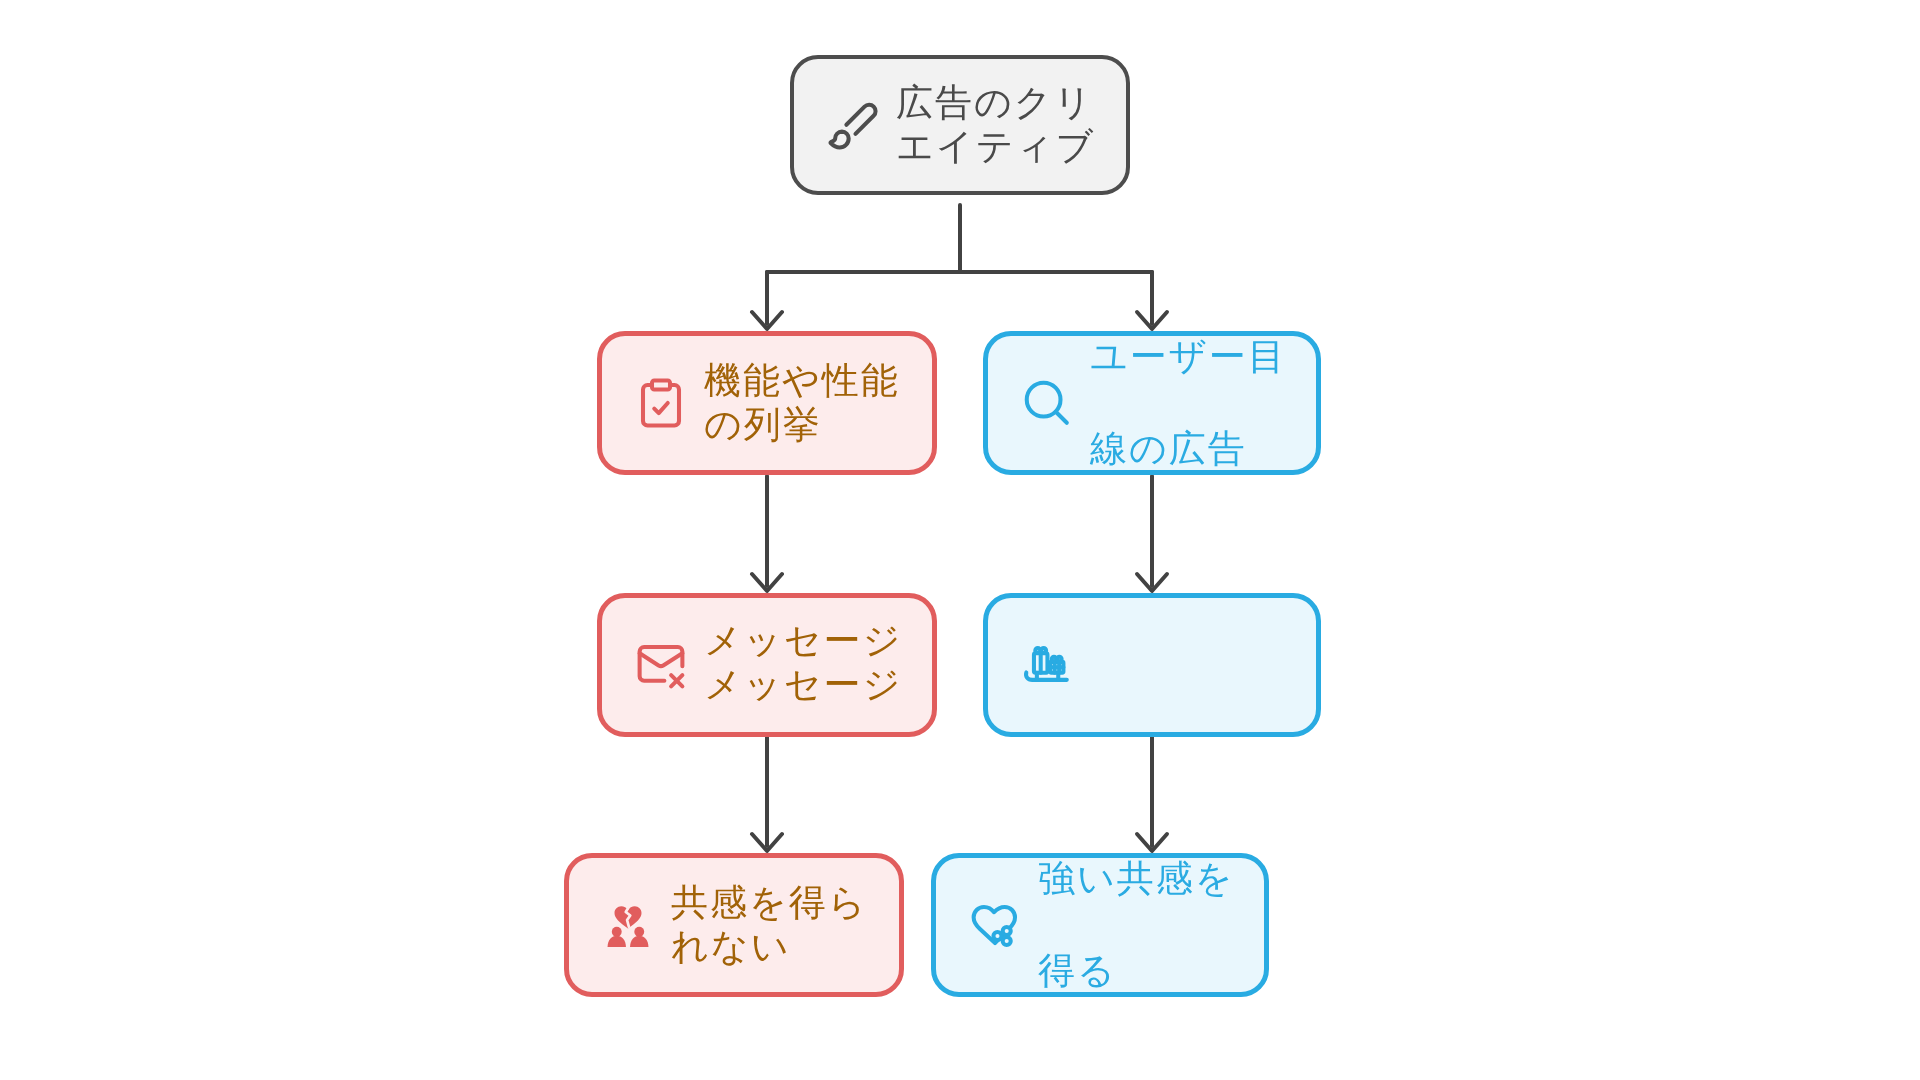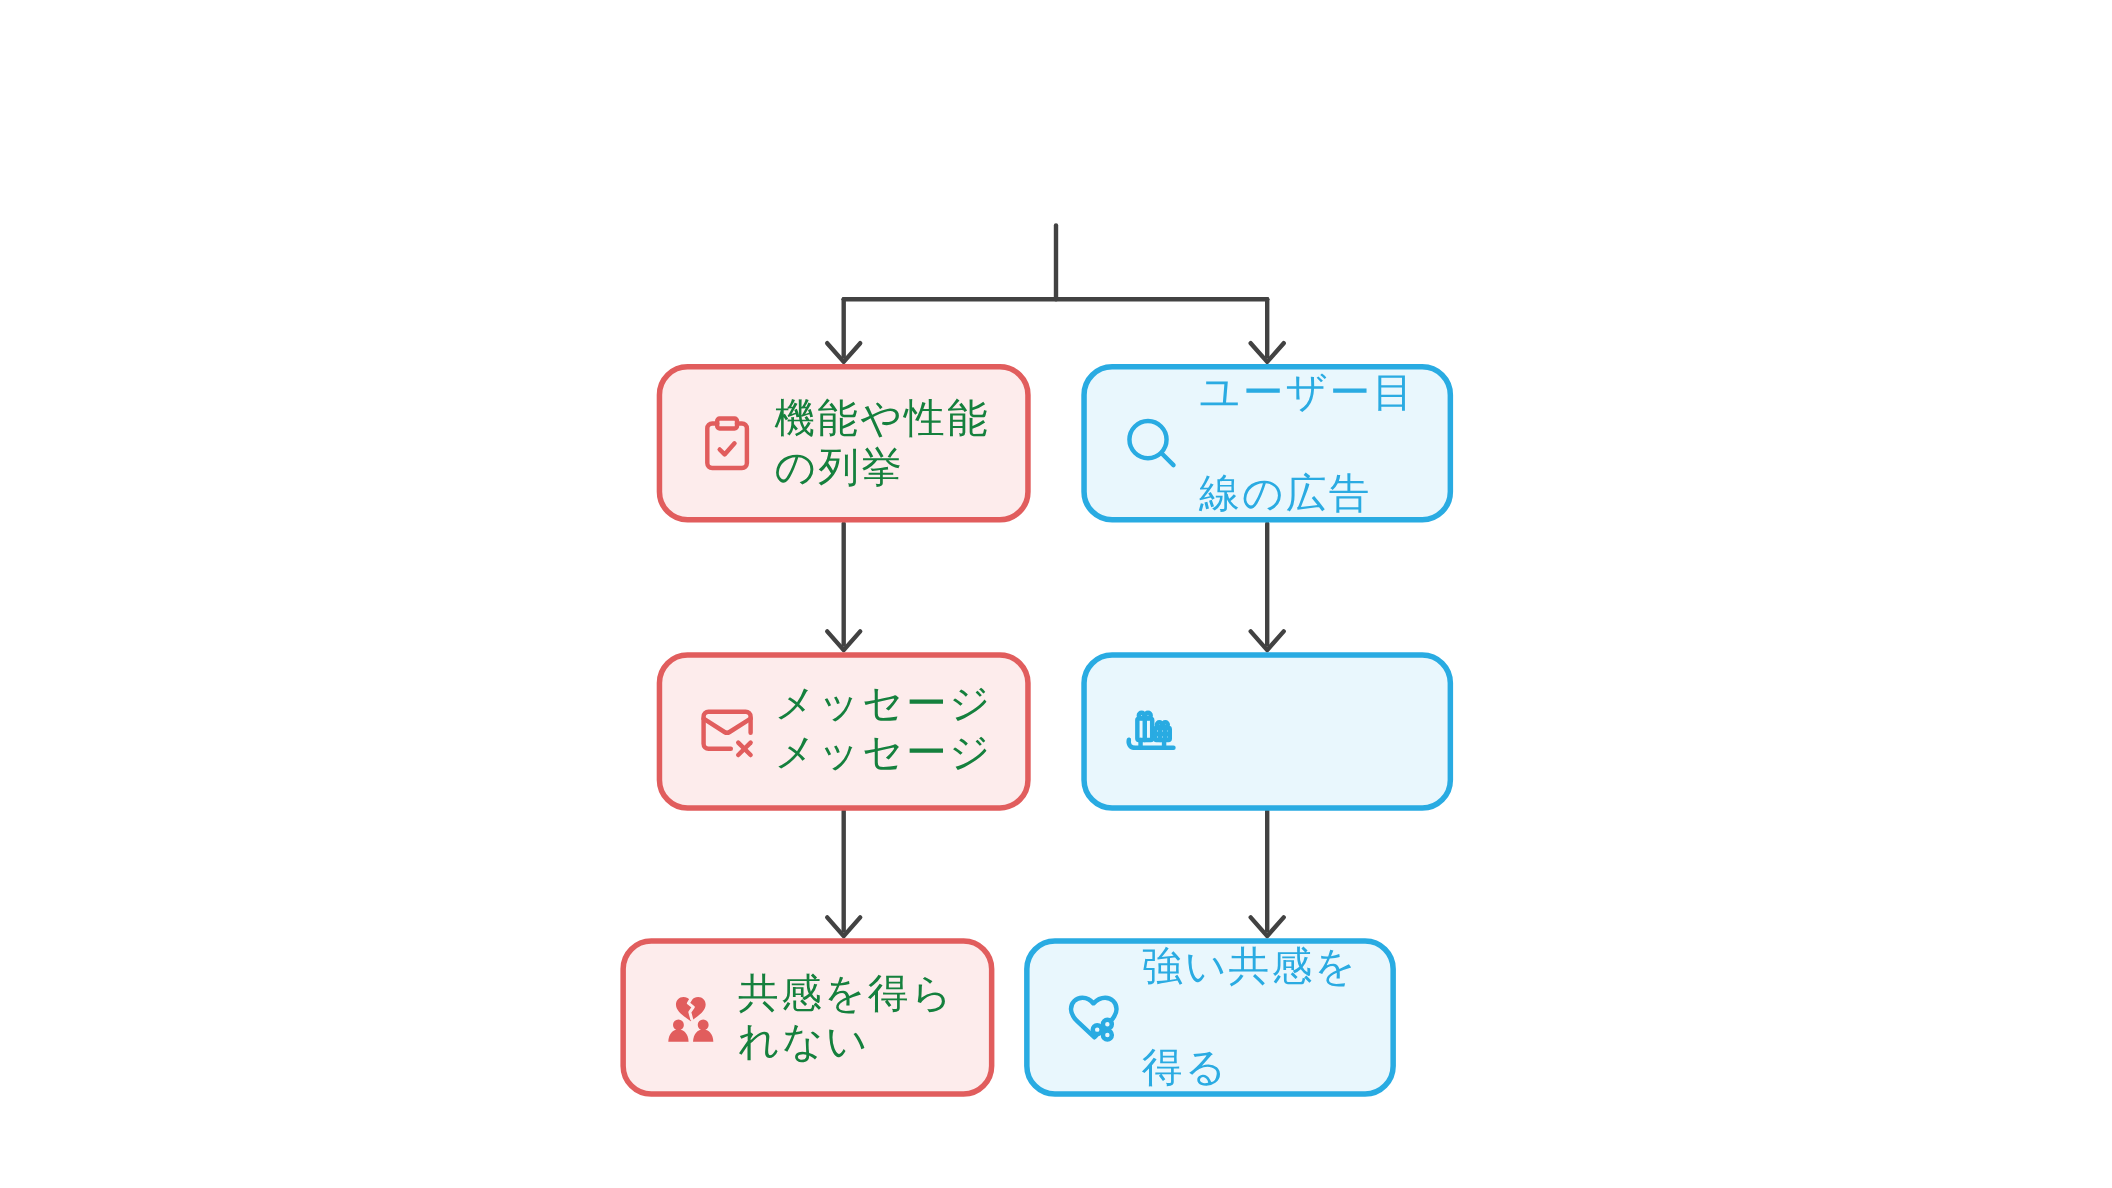--- a/index.html
+++ b/index.html
@@ -36,21 +36,21 @@
     display: flex;
     align-items: center;
     gap: 16px;
     padding: 0 20px 0 32px;
     border-radius: 28px;
   }
   .node.gray { background: #f2f2f2; border: 4px solid #4d4d4d; }
   .node.gray .label { color: #4a4a4a; }
   .node.gray .icon  { color: #4d4d4d; }
   .node.red  { background: #fdecec; border: 5px solid #e15d5d; }
-  .node.red .label  { color: #15803d; }
+  .node.red .label  { color: #a16207; }
   .node.red .icon   { color: #e15d5d; }
   .node.blue { background: #e9f7fd; border: 5px solid #29abe2; }
   .node.blue .label { color: #2aabe2; gap: 48px; }
   .node.blue .icon  { color: #29abe2; }
   .icon { flex: 0 0 auto; display: flex; align-items: center; }
   .icon svg { width: 54px; height: 54px; display: block; }
   .icon svg .st {
     fill: none;
     stroke: currentColor;
     stroke-width: 1.8;
@@ -82,20 +82,32 @@
     <path d="M767 476 V586"></path>
     <path d="M752 574 L767 591 L782 574"></path>
     <path d="M1152 476 V586"></path>
     <path d="M1137 574 L1152 591 L1167 574"></path>
     <path d="M767 737 V846"></path>
     <path d="M752 834 L767 851 L782 834"></path>
     <path d="M1152 737 V846"></path>
     <path d="M1137 834 L1152 851 L1167 834"></path>
   </svg>
 
+  <div class="node gray" style="left:790px; top:55px; width:340px; height:140px;">
+    <span class="icon">
+      <svg viewBox="0 0 24 24">
+        <path class="st" d="M9.06 11.9l8.07-8.06a2.85 2.85 0 1 1 4.03 4.03l-8.06 8.08"></path>
+        <path class="st" d="M7.07 14.94c-1.66 0-3 1.35-3 3.02 0 1.33-2.5 1.52-2 2.02 1.08 1.1 2.49 2.02 4 2.02 2.2 0 4-1.8 4-4.04a3.01 3.01 0 0 0-3-3.02z"></path>
+      </svg>
+    </span>
+    <span class="label">
+      <span>広告のクリ</span>
+      <span>エイティブ</span>
+    </span>
+  </div>
 
   <div class="node red" style="left:597px; top:331px; width:340px; height:144px;">
     <span class="icon">
       <svg viewBox="0 0 24 24">
         <rect class="st" x="8" y="2" width="8" height="4" rx="1"></rect>
         <path class="st" d="M16 4h2a2 2 0 0 1 2 2v14a2 2 0 0 1-2 2H6a2 2 0 0 1-2-2V6a2 2 0 0 1 2-2h2"></path>
         <path class="st" d="m9 14.5 2 2 4-4.5"></path>
       </svg>
     </span>
     <span class="label">

